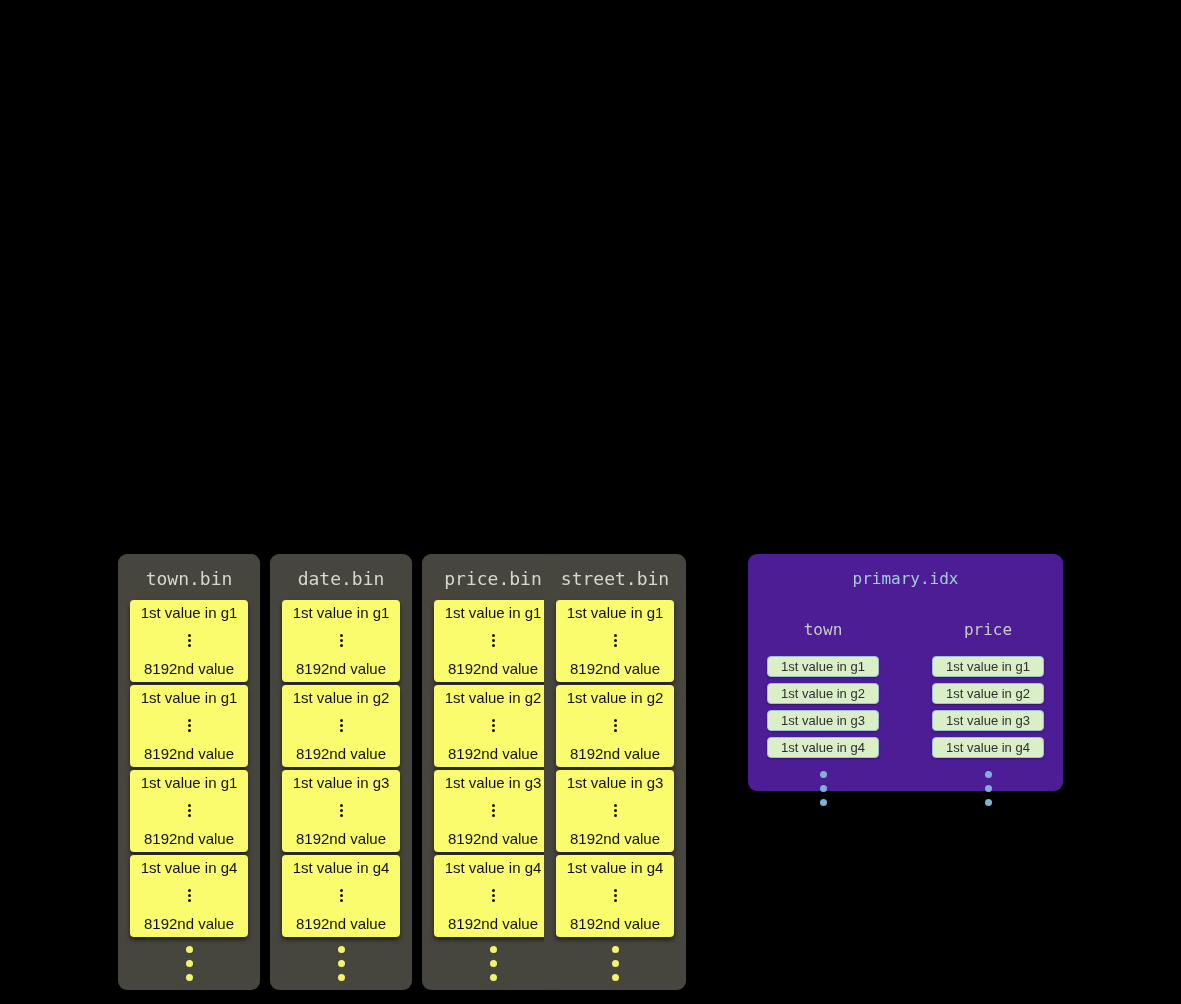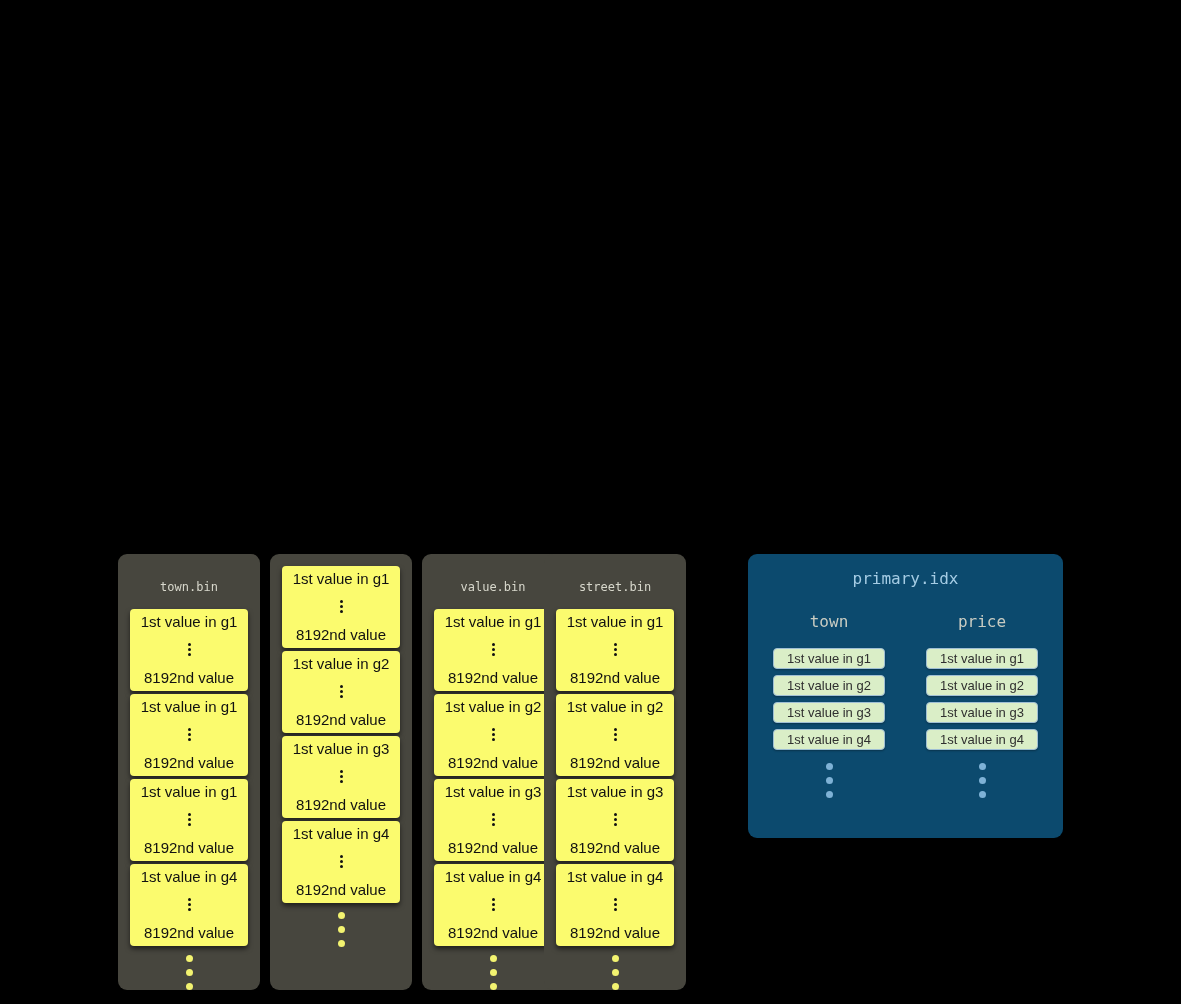--- a/index.html
+++ b/index.html
@@ -13,24 +13,24 @@
   
   .bin-col{
     position:absolute;top:554px;
     width:142px;height:436px;
     background:#47463e;
     border-radius:9px;
     box-sizing:border-box;
   }
   .bin-title{
     font-family:"DejaVu Sans Mono", monospace;
-    font-size:12px;line-height:19px;
+    font-size:18px;line-height:19px;
     color:#d8d8cc;
     text-align:center;
-    padding-top:24px;
+    padding-top:15px;
   }
   .blocks{
     display:flex;flex-direction:column;gap:3px;
     padding:0 12px;margin-top:12px;
   }
   .gblock{
     background:#fbfb6e;
     border-radius:4px;
     height:82px;
     box-sizing:border-box;
@@ -44,35 +44,35 @@
   .vdots{display:flex;flex-direction:column;gap:2px;}
   .vdots i{display:block;width:3px;height:3px;border-radius:50%;background:#111;}
   .col-dots{
     display:flex;flex-direction:column;align-items:center;gap:7px;
     margin-top:9px;
   }
   .col-dots i{display:block;width:7px;height:7px;border-radius:50%;background:#f3f370;}
   
   .idx-panel{
     position:absolute;left:748px;top:554px;
-    width:315px;height:284px;
-    background:#0c4a6e;
+    width:315px;height:237px;
+    background:#4c1d95;
     border-radius:9px;
     box-sizing:border-box;
   }
   .idx-title{
     font-family:"DejaVu Sans Mono", monospace;
     font-size:16px;line-height:19px;
     color:#a5cce4;
     text-align:center;
     padding-top:15px;
   }
   .idx-cols{
     display:flex;justify-content:space-between;
-    padding:0 25px;margin-top:24px;
+    padding:0 19px;margin-top:32px;
   }
   .idx-subcol{width:112px;display:flex;flex-direction:column;align-items:center;}
   .idx-header{
     font-family:"DejaVu Sans Mono", monospace;
     font-size:16px;color:#c9ccc2;
     text-align:center;
     margin-bottom:17px;
   }
   .idx-entries{display:flex;flex-direction:column;gap:6px;width:112px;}
   .idx-entry{
@@ -137,20 +137,21 @@
       </div>
     </div>
     <div class="col-dots">
         <i></i>
         <i></i>
         <i></i>
       </div>
   </div>
 
   <div class="bin-col" style="left:270px">
+    <div class="bin-title">date.bin</div>
     <div class="blocks">
       <div class="gblock">
         <div class="gfirst">1st value in g1</div>
         <div class="vdots">
             <i></i>
             <i></i>
             <i></i>
           </div>
         <div class="glast">8192nd value</div>
       </div>
@@ -183,21 +184,21 @@
       </div>
     </div>
     <div class="col-dots">
         <i></i>
         <i></i>
         <i></i>
       </div>
   </div>
 
   <div class="bin-col" style="left:422px">
-    <div class="bin-title">value.bin</div>
+    <div class="bin-title">price.bin</div>
     <div class="blocks">
       <div class="gblock">
         <div class="gfirst">1st value in g1</div>
         <div class="vdots">
             <i></i>
             <i></i>
             <i></i>
           </div>
         <div class="glast">8192nd value</div>
       </div>

